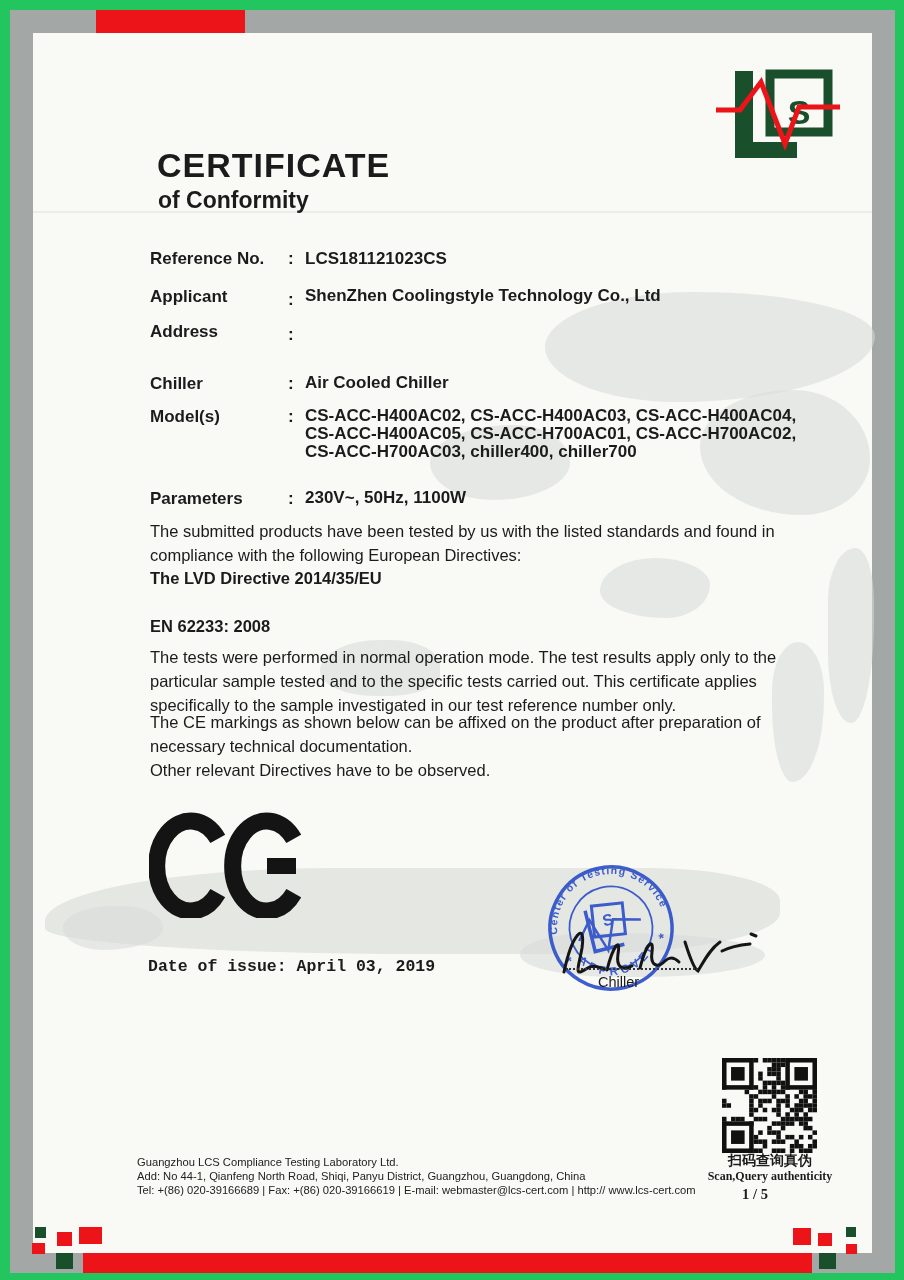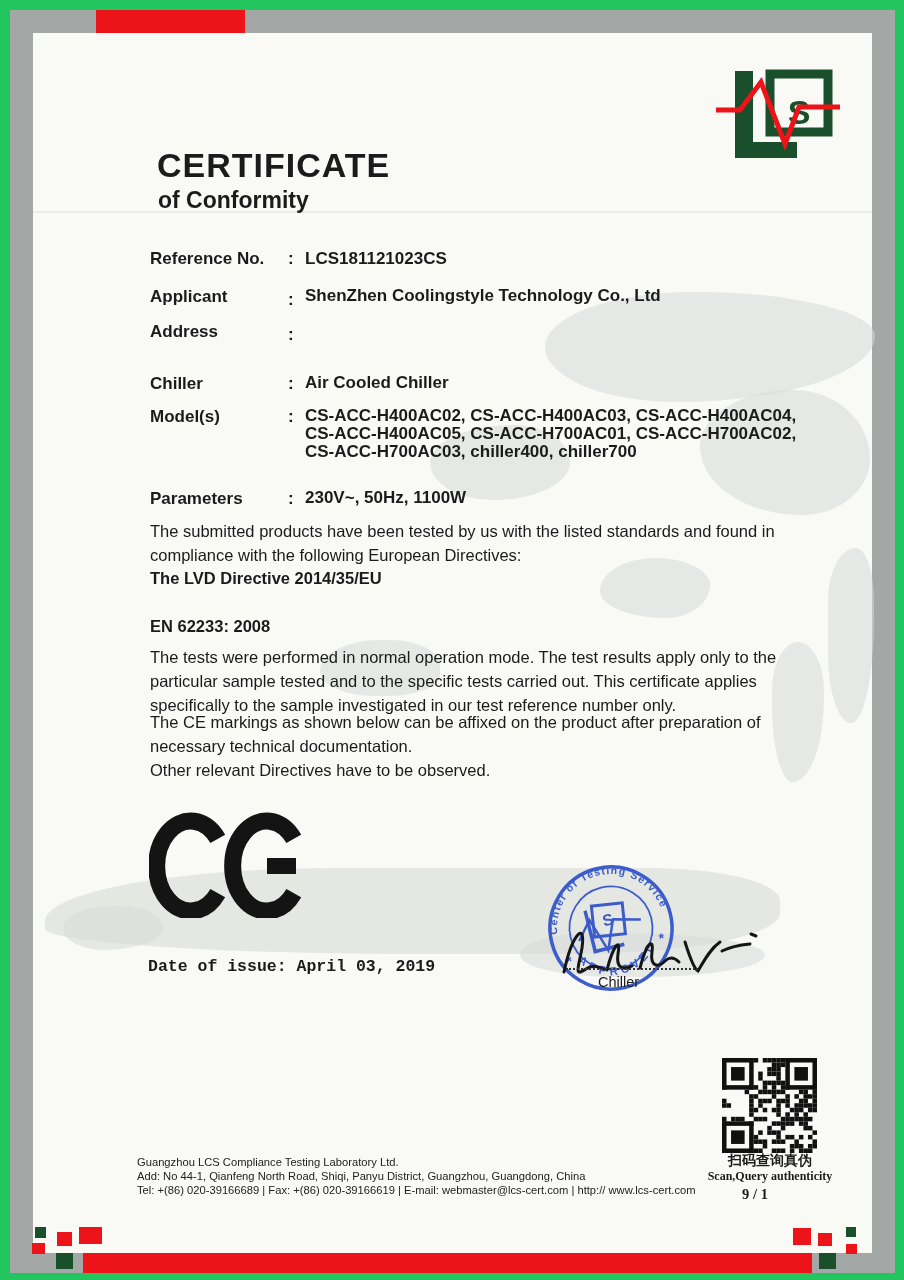--- a/index.html
+++ b/index.html
@@ -301,19 +301,19 @@
       <rect x="90" y="0" width="4.5" height="31.5" fill="#111"></rect>
       <rect x="72" y="9" width="13.5" height="13.5" fill="#111"></rect>
       <rect x="0" y="63" width="31.5" height="4.5" fill="#111"></rect>
       <rect x="0" y="90" width="31.5" height="4.5" fill="#111"></rect>
       <rect x="0" y="63" width="4.5" height="31.5" fill="#111"></rect>
       <rect x="27" y="63" width="4.5" height="31.5" fill="#111"></rect>
       <rect x="9" y="72" width="13.5" height="13.5" fill="#111"></rect>
     </svg>
   <div class="abs qr-cap" style="left:700px;top:1152px;width:140px;font-size:14px;">扫码查询真伪</div>
   <div class="abs qr-cap" style="left:675px;top:1169px;width:190px;font-size:12px;">Scan,Query authenticity</div>
-  <div class="abs qr-cap" style="left:700px;top:1186px;width:110px;font-size:14.5px;">9 / 1</div>
+  <div class="abs qr-cap" style="left:700px;top:1186px;width:110px;font-size:14.5px;">1 / 5</div>
 
   <div class="abs footer-line" style="left:137px;top:1155px;width:560px;">Guangzhou LCS Compliance Testing Laboratory Ltd.</div>
   <div class="abs footer-line" style="left:137px;top:1169px;width:560px;">Add: No 44-1, Qianfeng North Road, Shiqi, Panyu District, Guangzhou, Guangdong, China</div>
   <div class="abs footer-line" style="left:137px;top:1183px;width:600px;">Tel: +(86) 020-39166689 | Fax: +(86) 020-39166619 | E-mail: webmaster@lcs-cert.com | http:// www.lcs-cert.com</div>
 
 </div>
 
 </body></html>

